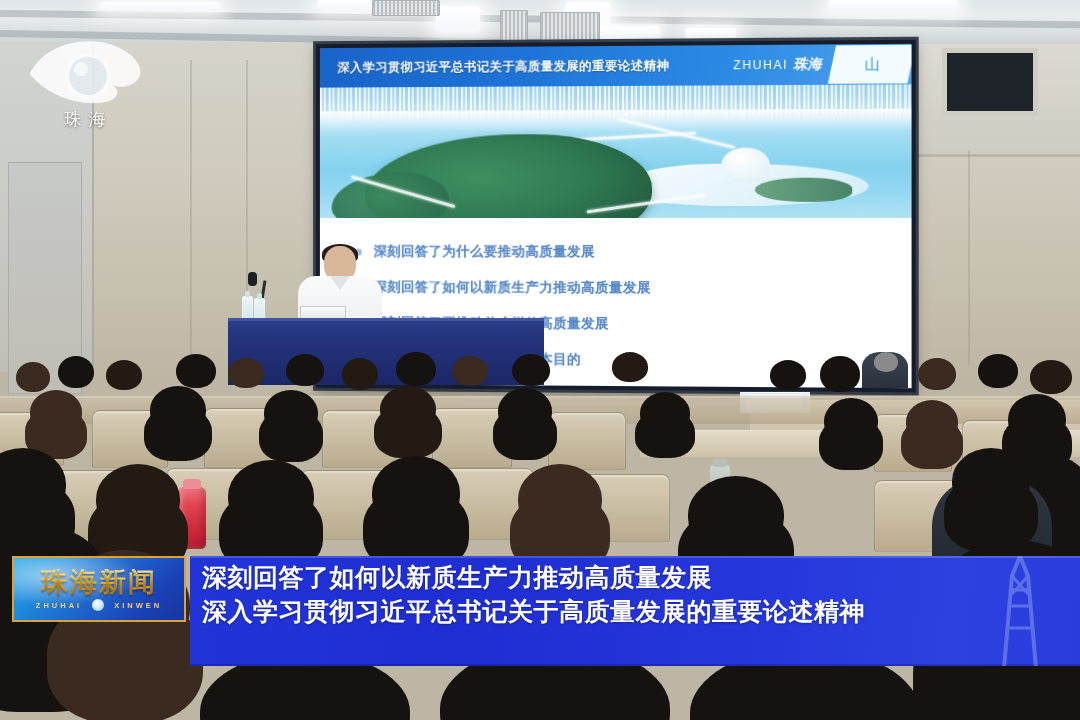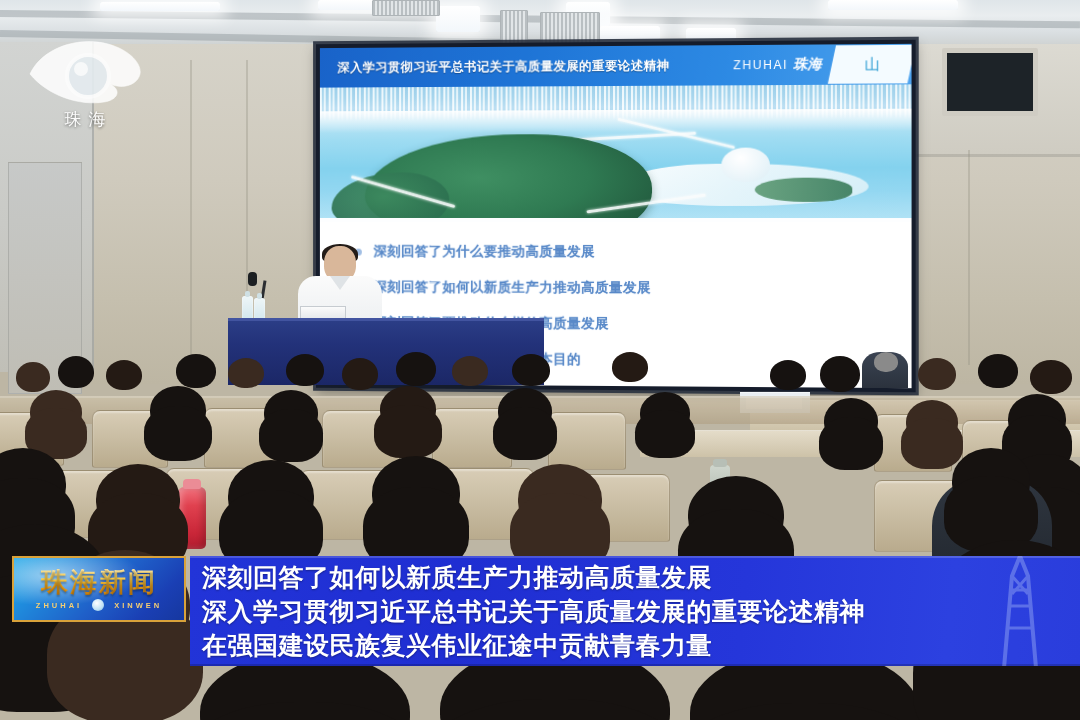--- a/index.html
+++ b/index.html
@@ -571,17 +571,16 @@
 
 
     <div class="lt-text-panel">
       <svg class="lt-watermark" viewBox="0 0 64 120">
         <path d="M16 118 L24 26 L32 6 L40 26 L48 118" fill="none" stroke="#cfe0ff" stroke-width="4"></path>
         <path d="M22 40 L42 40 M20 56 L44 56 M18 78 L46 78" stroke="#cfe0ff" stroke-width="3"></path>
         <path d="M24 26 L40 44 M40 26 L24 44" stroke="#cfe0ff" stroke-width="3"></path>
       </svg>
       <div class="lt-line l1">深刻回答了如何以新质生产力推动高质量发展</div>
       <div class="lt-line l2">深入学习贯彻习近平总书记关于高质量发展的重要论述精神</div>
-      <div class="lt-line l3">在强国建设民族复兴伟业征途中贡献青春力量</div>
     </div>
   </div>
 
 </div>
 
 </body></html>

